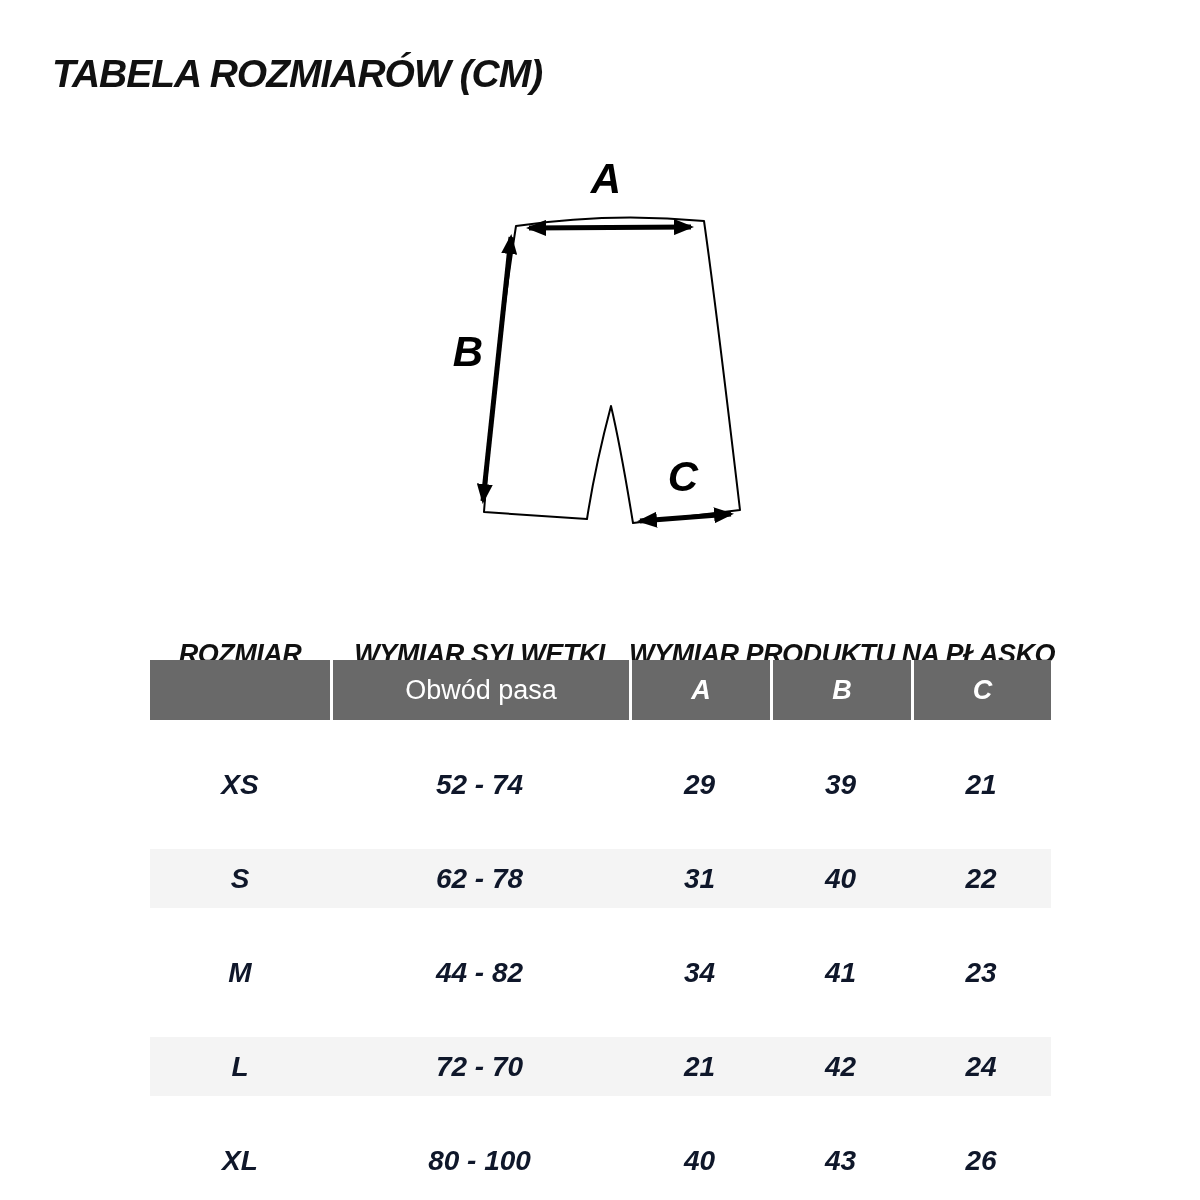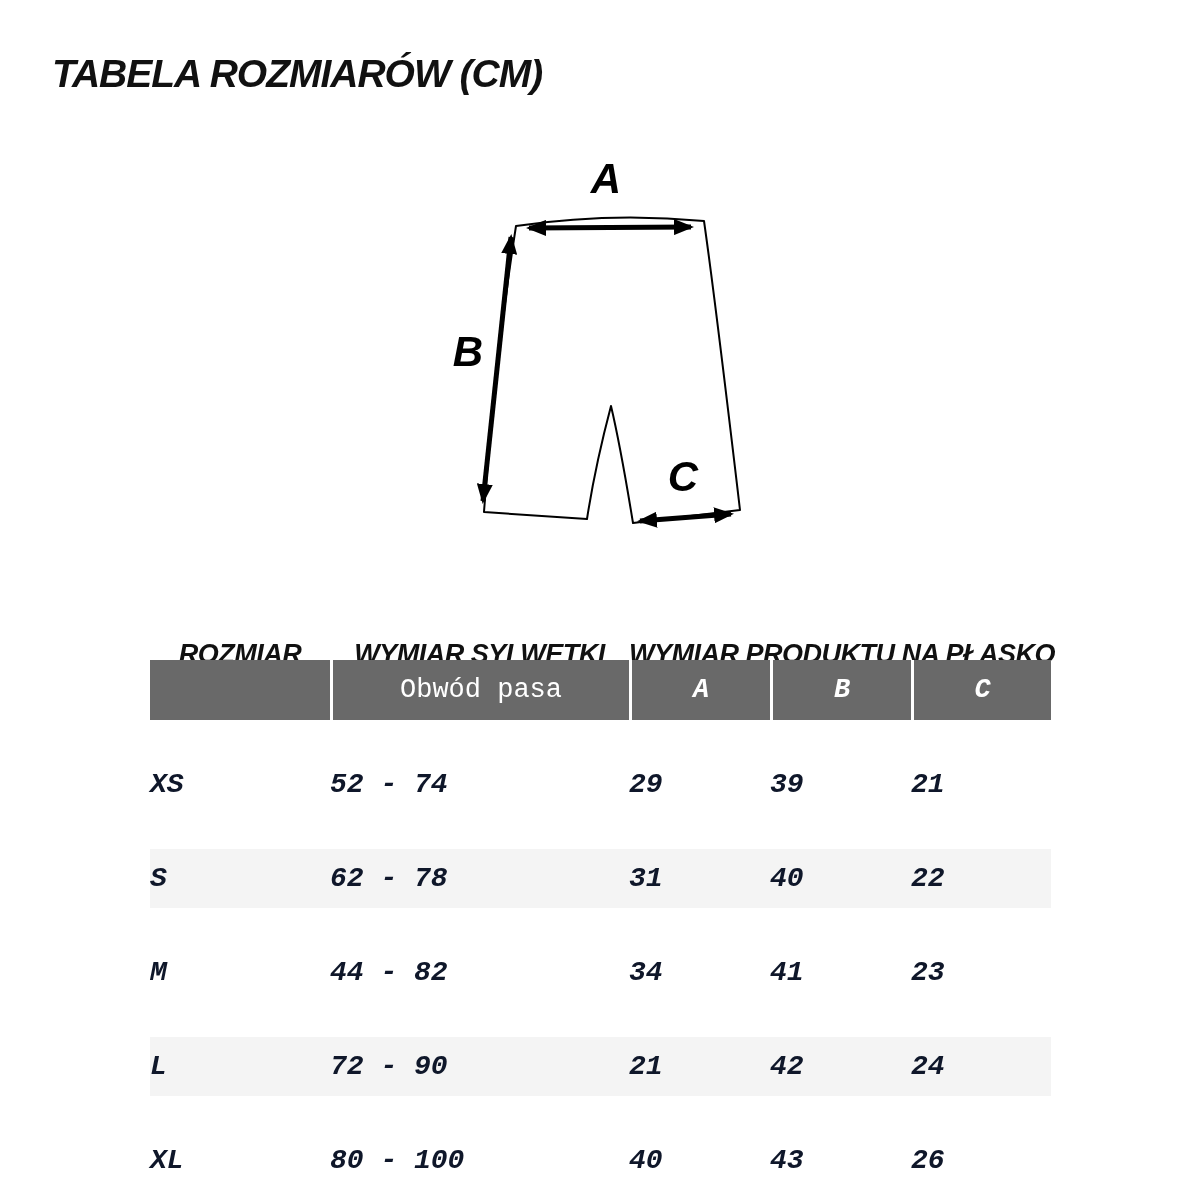--- a/index.html
+++ b/index.html
@@ -52,21 +52,21 @@
   }
   .gh-1 { left: 150px; width: 180px; }
   .gh-2 { left: 330px; width: 299px; }
   .gh-3 { left: 629px; width: 422px; }
 
   .size-table { position: absolute; left: 150px; top: 660px; width: 901px; }
   .t-row {
     display: grid;
     grid-template-columns: 180px 299px 141px 141px 140px;
     align-items: center;
-    font-family: Liberation Mono, monospace;
+    text-align: center;
   }
   .t-row.head { height: 60px; }
   .t-row.head .cell {
     background: #696969;
     color: #ffffff;
     height: 60px;
     display: flex;
     align-items: center;
     justify-content: center;
     border-left: 3px solid #ffffff;
@@ -136,21 +136,21 @@
   <div class="t-row data">
     <div>M</div>
     <div>44 - 82</div>
     <div>34</div>
     <div>41</div>
     <div>23</div>
   </div>
 
   <div class="t-row data alt">
     <div>L</div>
-    <div>72 - 90</div>
+    <div>72 - 70</div>
     <div>21</div>
     <div>42</div>
     <div>24</div>
   </div>
 
   <div class="t-row data">
     <div>XL</div>
     <div>80 - 100</div>
     <div>40</div>
     <div>43</div>

